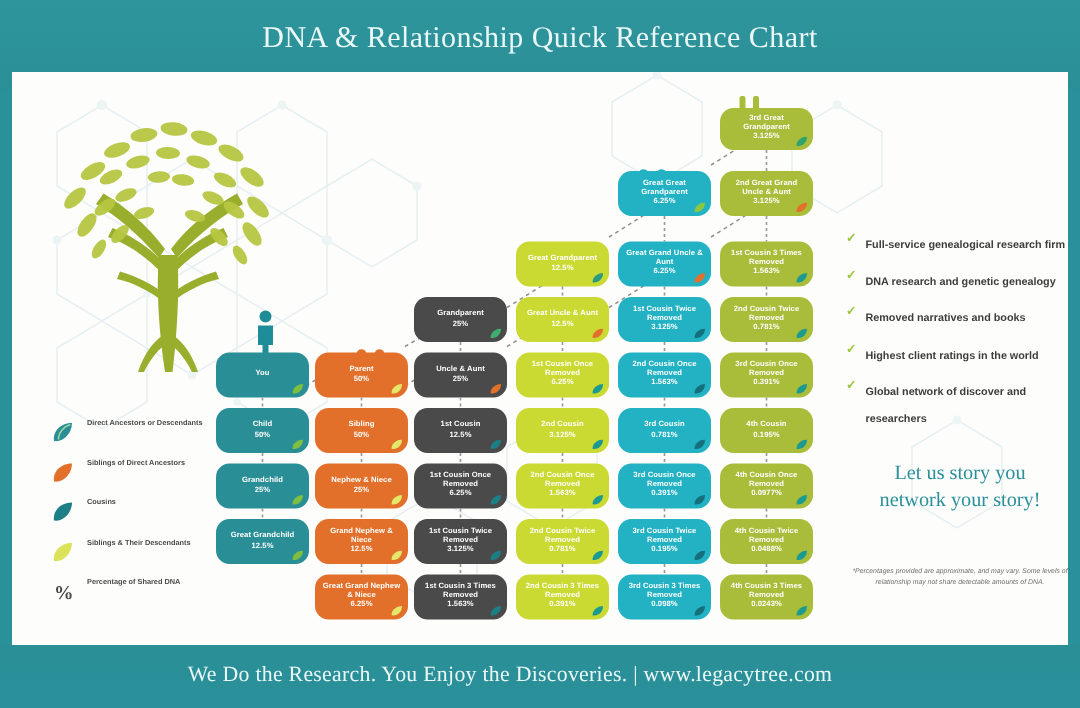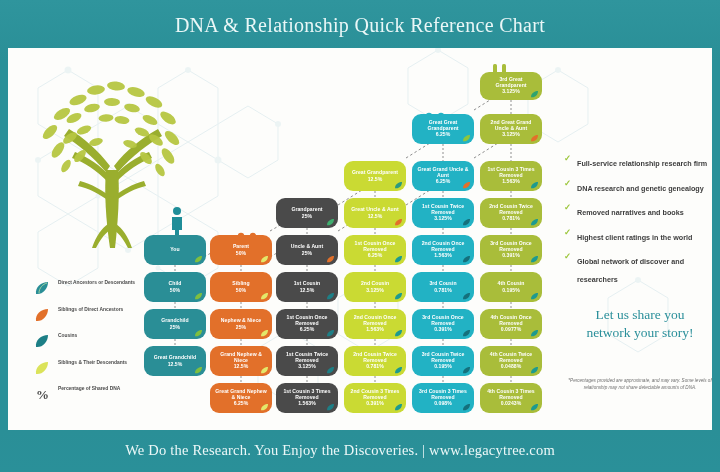--- a/index.html
+++ b/index.html
@@ -554,42 +554,42 @@
           <text x="2" y="12" font-family="Liberation Serif, serif" font-size="13" font-weight="bold" fill="#4a4a4a">%</text>
         </svg>
         <div class="lg-txt">Percentage of Shared DNA</div>
       </div>
     </div>
 
 
     <div class="bullets">
       <div class="b-row">
         <span class="b-check">✓</span>
-        <span class="b-txt">Full-service relationship research firm</span>
+        <span class="b-txt">Full-service genealogical research firm</span>
       </div>
       <div class="b-row">
         <span class="b-check">✓</span>
         <span class="b-txt">DNA research and genetic genealogy</span>
       </div>
       <div class="b-row">
         <span class="b-check">✓</span>
         <span class="b-txt">Removed narratives and books</span>
       </div>
       <div class="b-row">
         <span class="b-check">✓</span>
         <span class="b-txt">Highest client ratings in the world</span>
       </div>
       <div class="b-row">
         <span class="b-check">✓</span>
         <span class="b-txt">Global network of discover and researchers</span>
       </div>
     </div>
 
     <div class="cta">
-      <span>Let us share you</span><br>
+      <span>Let us story you</span><br>
       <span>network your story!</span>
     </div>
 
     <div class="disclaim">*Percentages provided are approximate, and may vary. Some levels of relationship may not share detectable amounts of DNA.</div>
 
   </div>
 
   <div class="footer">
     <div class="footer-text">We Do the Research. You Enjoy the Discoveries.  |  www.legacytree.com</div>
   </div>

